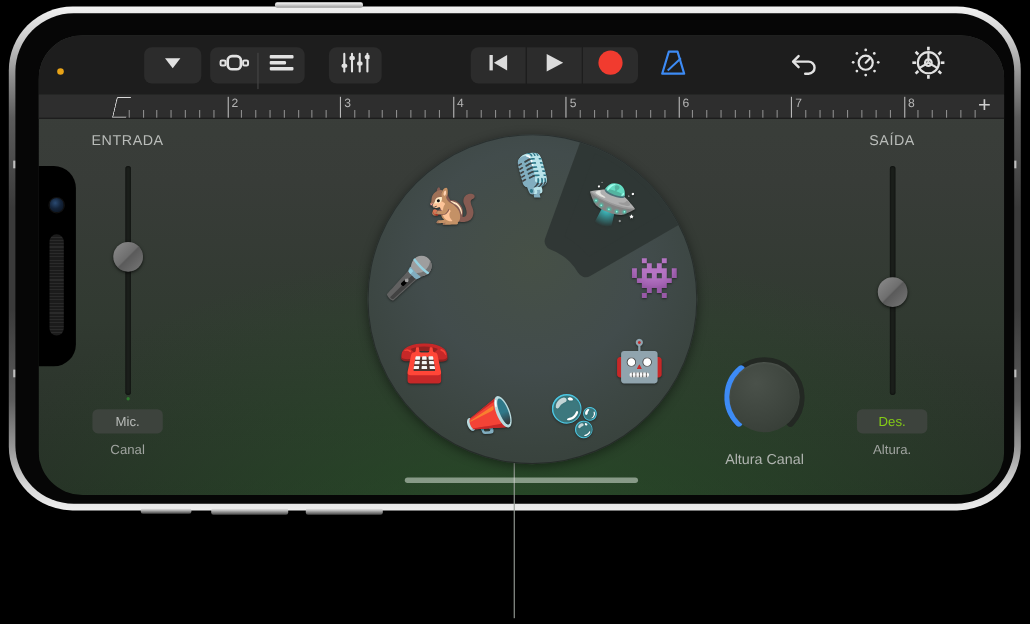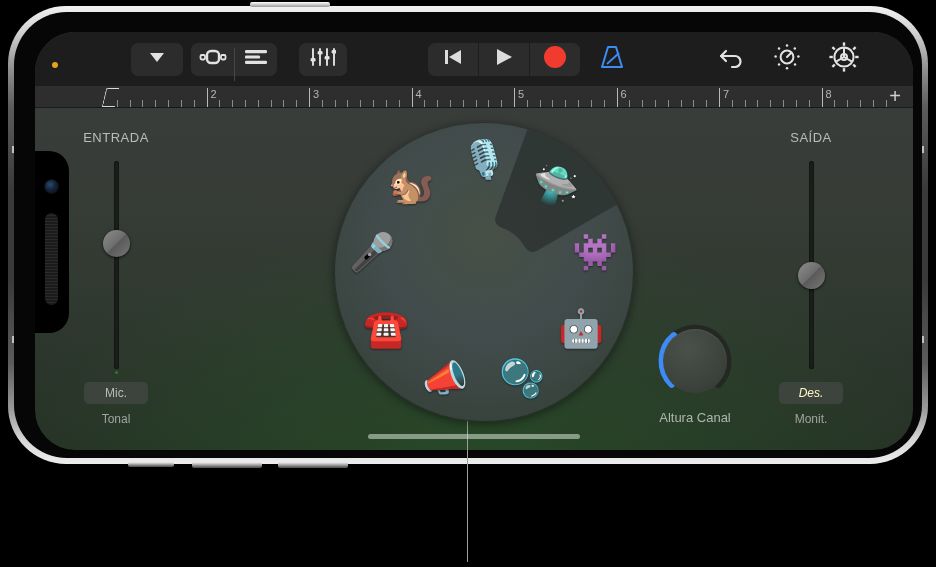--- a/index.html
+++ b/index.html
@@ -170,21 +170,21 @@
   .side-panel {
     position: absolute; top: 76px;
     width: 120px; height: 342px;
     display: flex; flex-direction: column; align-items: center;
     z-index: 10;
   }
   #panel-input  { left: 21px; }
   #panel-output { left: 716px; }
 
   .panel-title {
-    margin-top: 22px;
+    margin-top: 12px;
     font-size: 13px; letter-spacing: .5px;
     color: #b9bcb9;
   }
   .slider-track {
     position: relative;
     margin-top: 16px;
     width: 5px; height: 208px;
     border-radius: 3px;
     background: #1b1f1b;
     box-shadow: inset 0 0 2px rgba(0,0,0,.9);
@@ -204,21 +204,21 @@
   .panel-btn {
     margin-top: 13px;
     width: 64px; height: 22px;
     border-radius: 5px;
     background: #3d433d;
     display: flex; align-items: center; justify-content: center;
     font-size: 12px;
     cursor: pointer;
   }
   #btn-mic  { color: #b9bcb9; }
-  #btn-mon  { color: #fef9c3; font-style: italic; }
+  #btn-mon  { color: #84cc16; }
   .panel-sub {
     margin-top: 8px;
     font-size: 12px; color: #a0a4a0;
   }
 
   
   .knob-wrap {
     position: absolute;
     width: 96px;
     display: flex; flex-direction: column; align-items: center;
@@ -517,30 +517,30 @@
         </div>
         <div id="rec-dot"></div>
 
         <div class="side-panel" id="panel-input">
           <div class="panel-title">ENTRADA</div>
           <div class="slider-track">
             <div class="slider-thumb" id="input-thumb" style="top: 68.78px;"></div>
             <div class="slider-led"></div>
           </div>
           <div class="panel-btn" id="btn-mic">Mic.</div>
-          <div class="panel-sub">Tonal</div>
+          <div class="panel-sub">Canal</div>
         </div>
 
         <div class="side-panel" id="panel-output">
           <div class="panel-title">SAÍDA</div>
           <div class="slider-track">
             <div class="slider-thumb" id="output-thumb" style="top: 101.36px;"></div>
           </div>
           <div class="panel-btn" id="btn-mon">Des.</div>
-          <div class="panel-sub">Monit.</div>
+          <div class="panel-sub">Altura.</div>
         </div>
 
 
         <div class="knob-wrap" id="knob-pitch">
           <div class="knob">
             <svg viewBox="0 0 82 82">
               <path d="M 17.5 64.5 A 33 33 0 1 1 64.5 64.5" fill="none" stroke="#232823" stroke-width="7" stroke-linecap="round"></path>
               <path id="arc-pitch" fill="none" stroke="#3d8bf5" stroke-width="7" stroke-linecap="round" d="M 17.67 64.33 A 33 33 0 0 1 19.79 15.72"></path>
               <line id="ind-pitch" stroke="#8fc0f0" stroke-width="1.6" stroke-linecap="round" x1="41" y1="41" x2="23.00" y2="19.55"></line>
             </svg>

